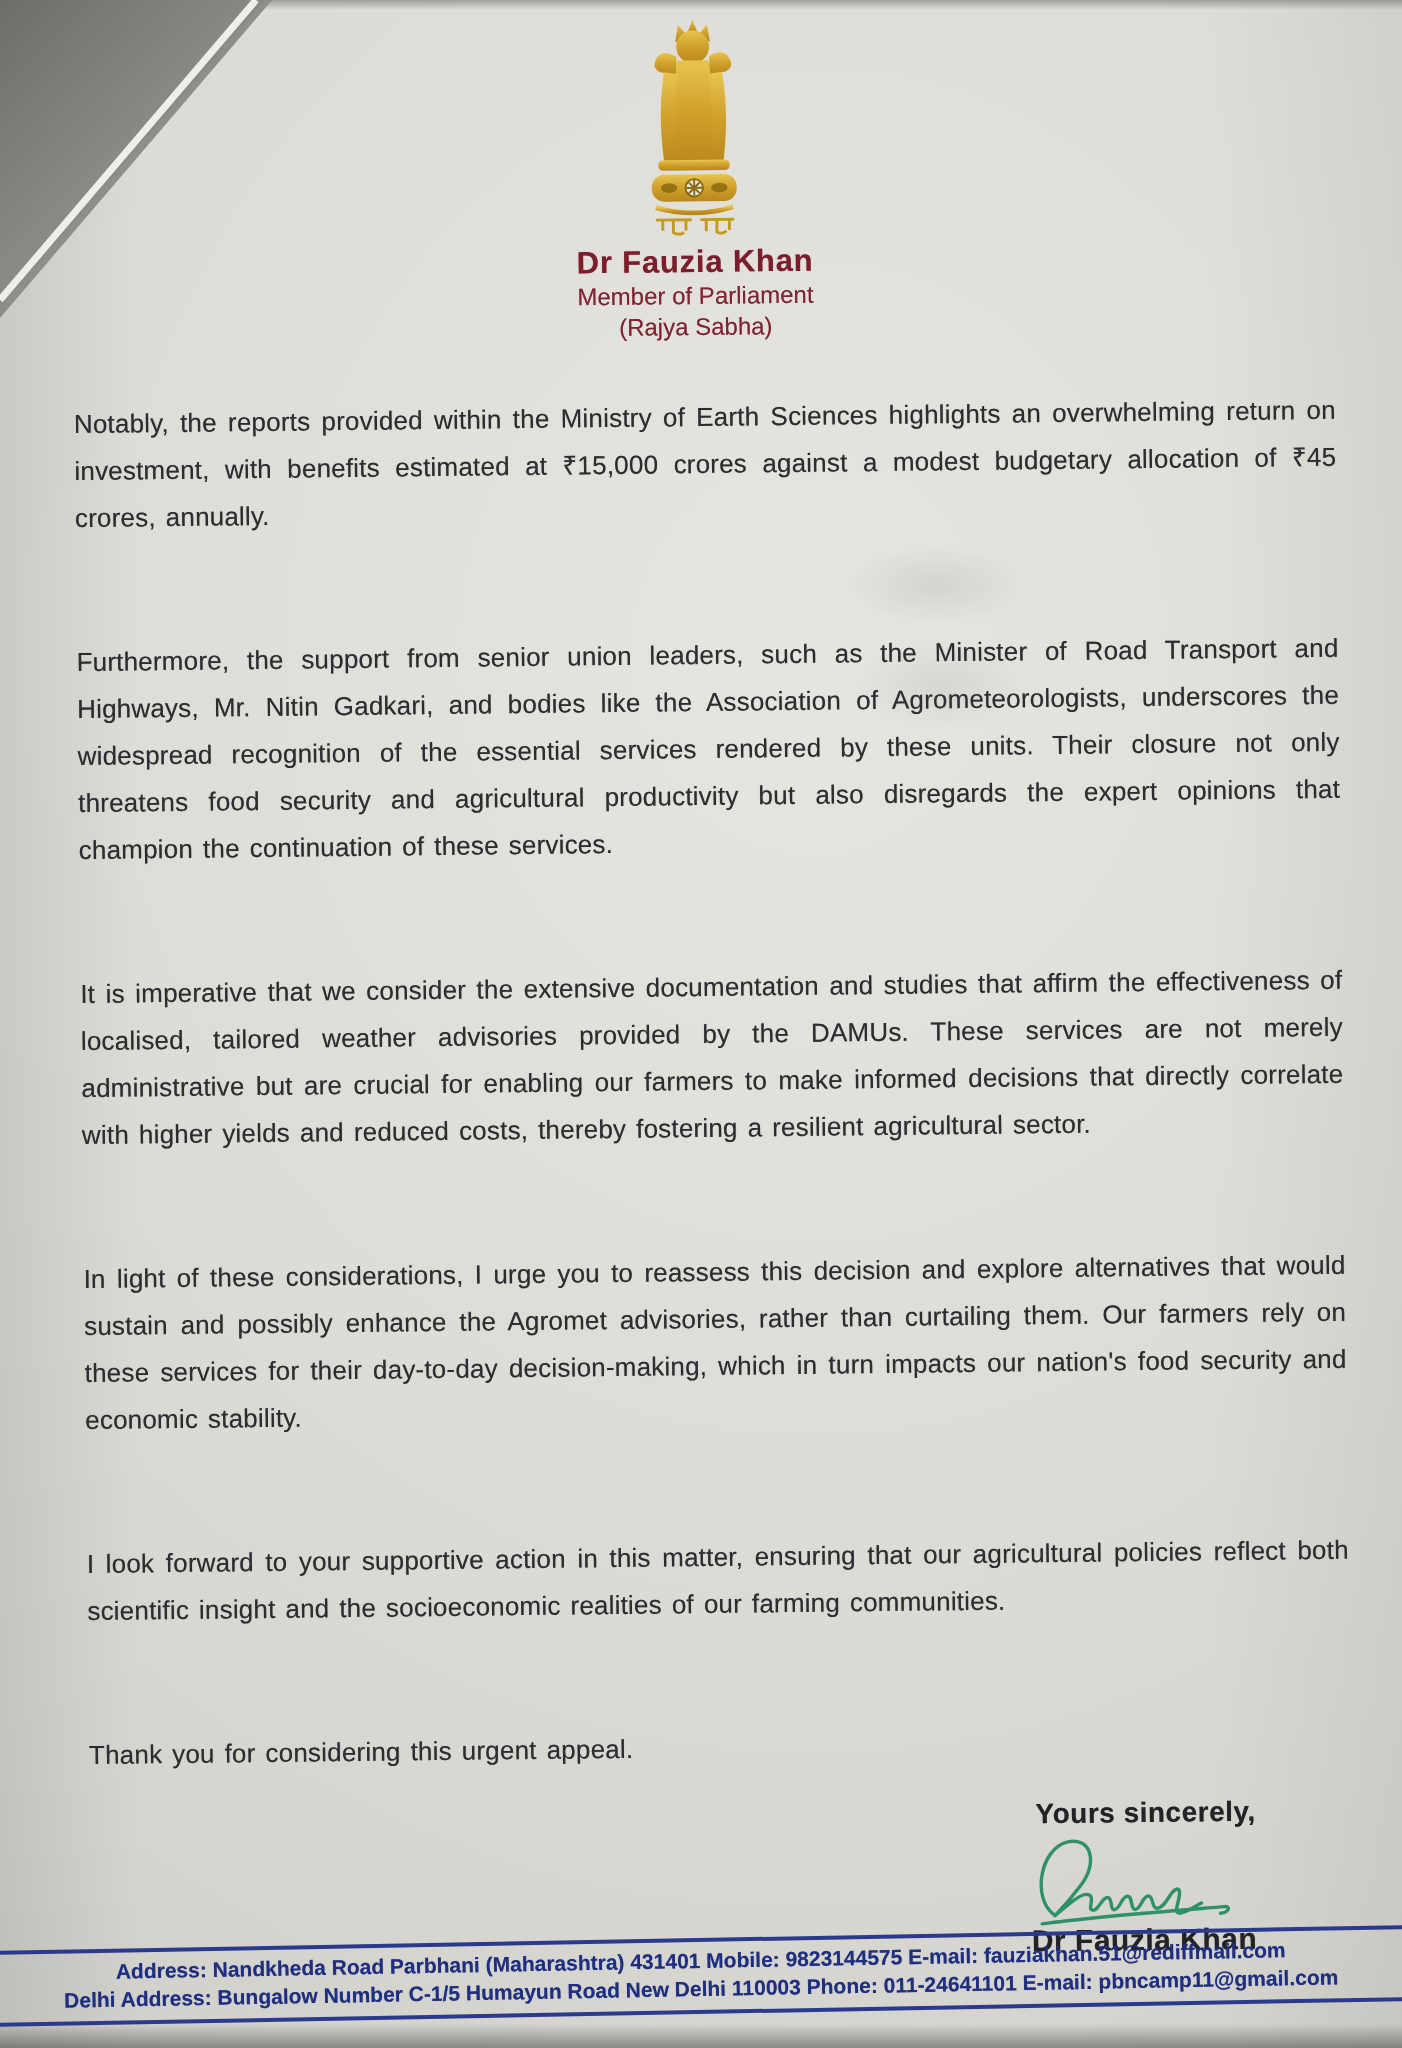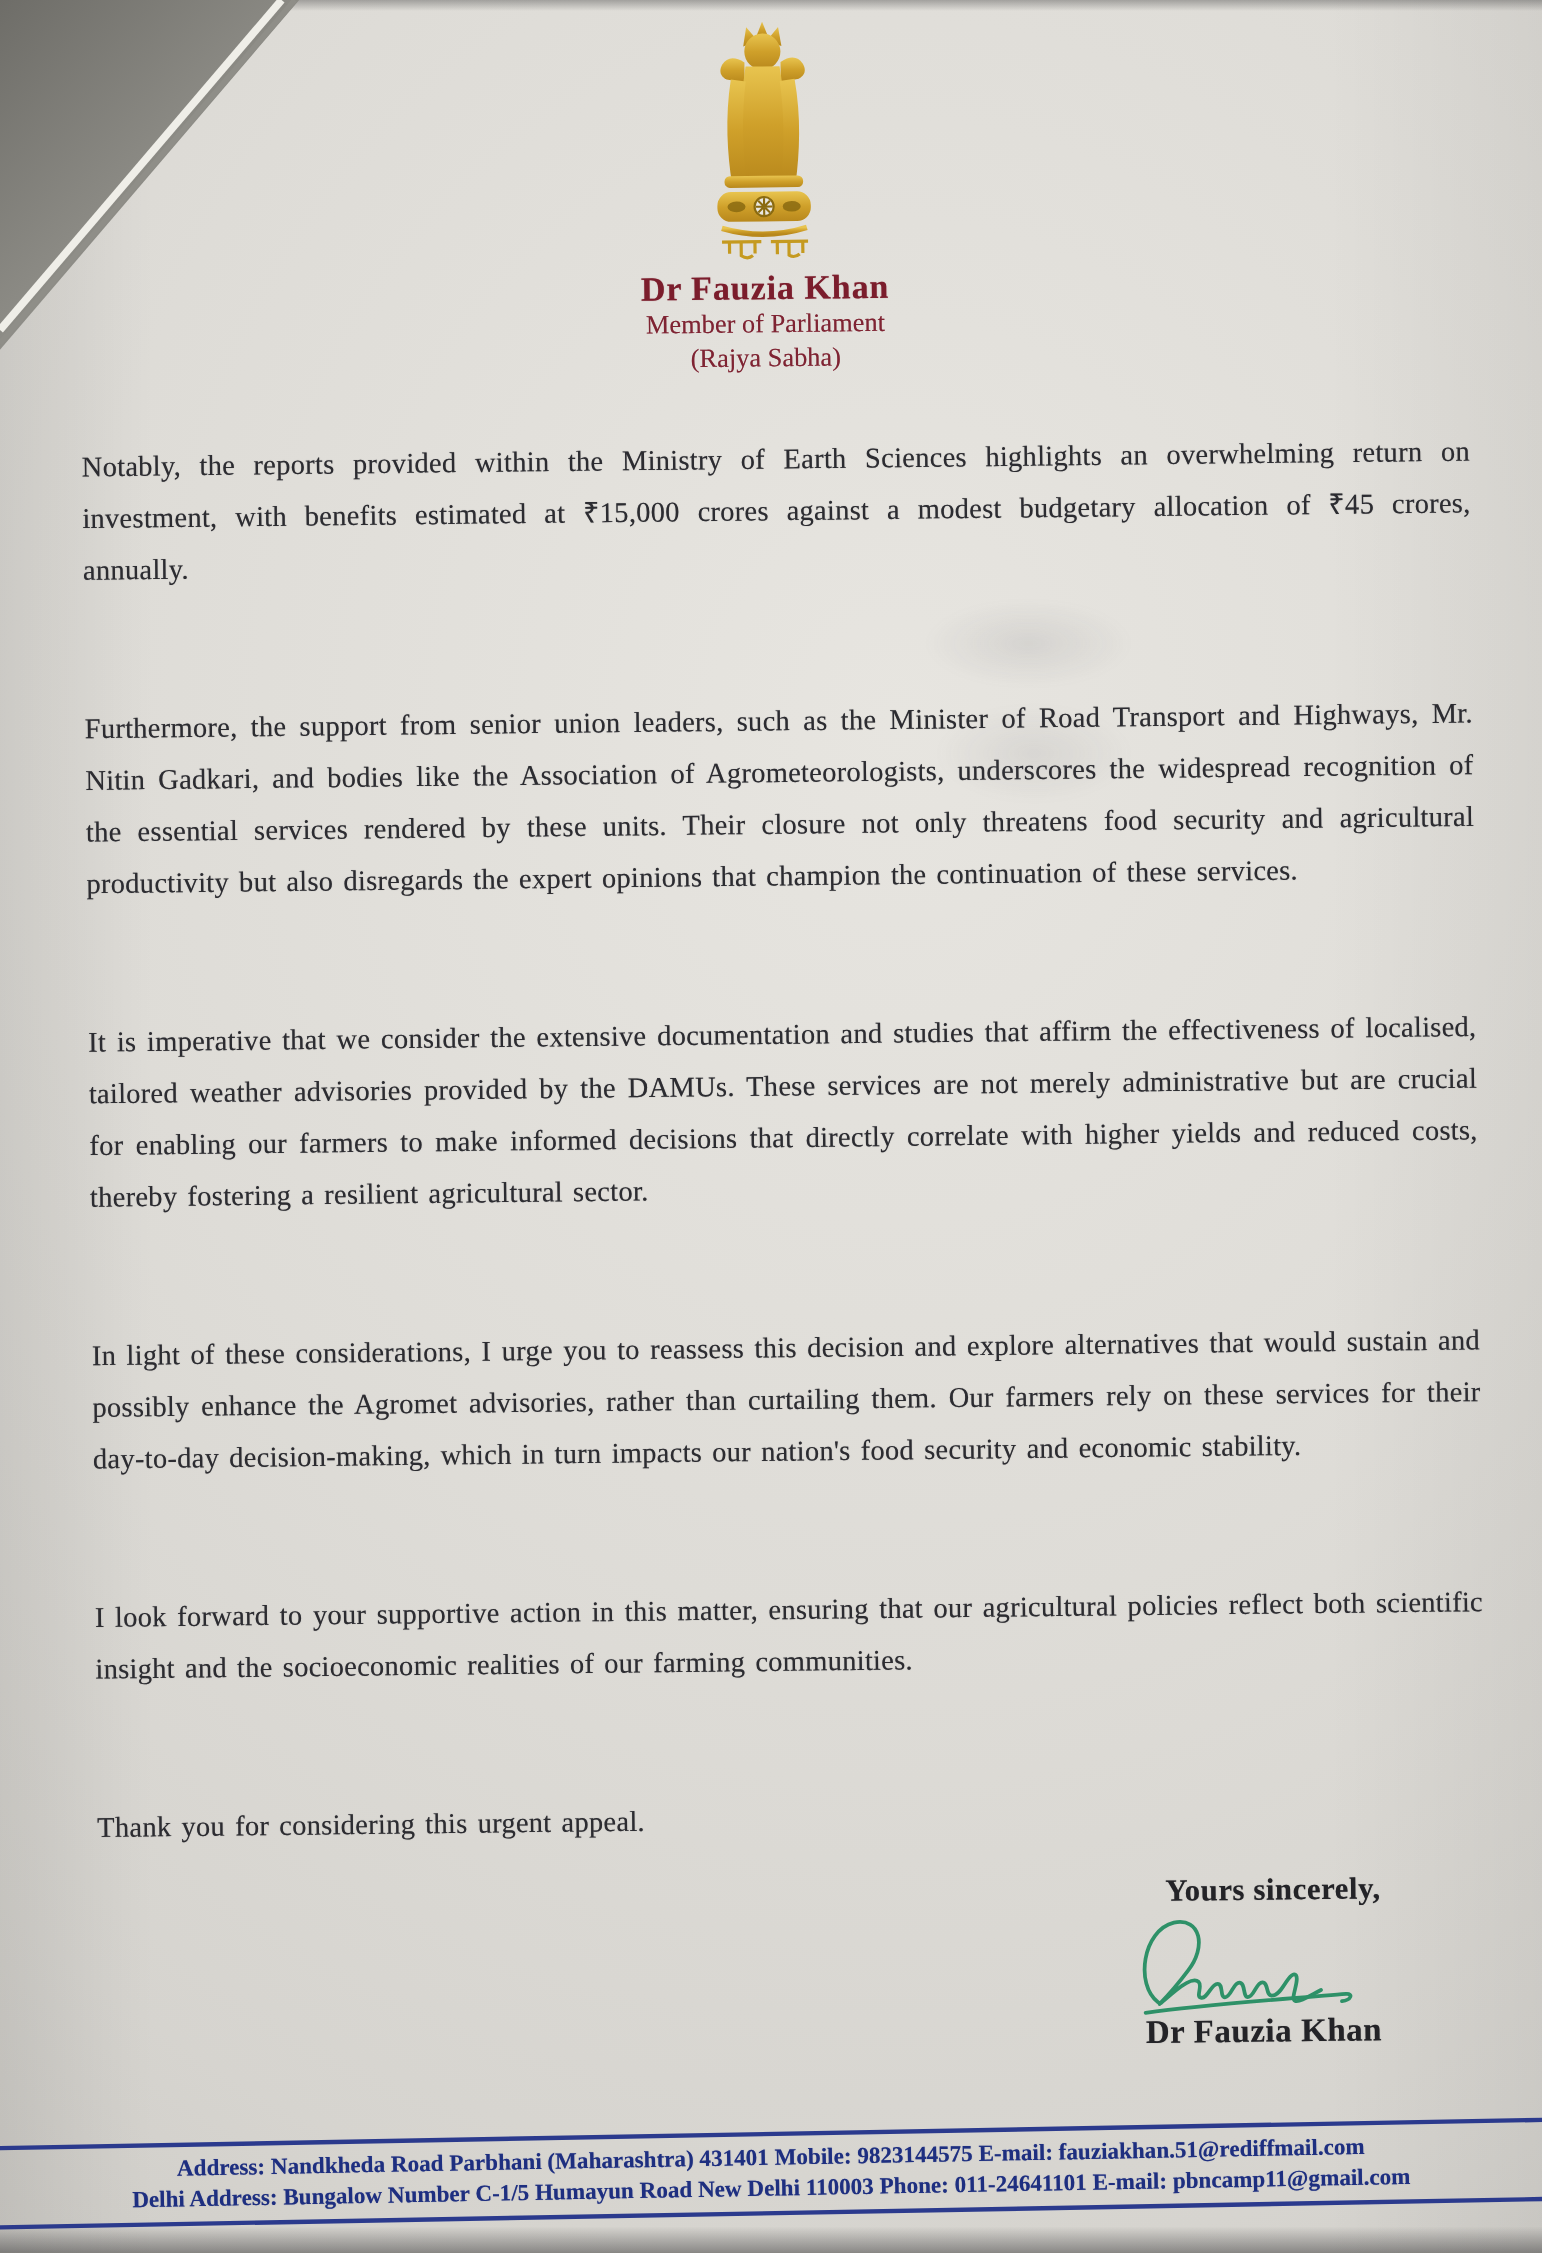--- a/index.html
+++ b/index.html
@@ -1,21 +1,21 @@
 <!DOCTYPE html>
 <html><head>
 <meta charset="utf-8">
 <style>
   html,body{margin:0;padding:0;background:#55544f;}
   .photo{
     position:relative;width:1402px;height:2048px;overflow:hidden;
     background:
       linear-gradient(90deg, rgba(0,0,0,0.08), rgba(0,0,0,0) 10%, rgba(0,0,0,0) 86%, rgba(0,0,0,0.05)),
       radial-gradient(125% 95% at 58% 32%, #e7e5e0 0%, #dedcd7 42%, #d6d4cf 72%, #c9c7c2 100%);
-    font-family:Liberation Serif, serif;
+    font-family:Liberation Sans, sans-serif;
   }
   .top-shade{position:absolute;left:0;right:0;top:0;height:10px;
     background:linear-gradient(180deg, rgba(20,20,22,0.30), transparent);}
   .bottom-shade{position:absolute;left:0;right:0;bottom:0;height:24px;
     background:linear-gradient(0deg, rgba(22,22,25,0.40), transparent);}
   .corner{position:absolute;left:0;top:0;}
   .smudge{position:absolute;filter:blur(3px);pointer-events:none;}
   .s1{left:840px;top:545px;width:190px;height:80px;
     background:radial-gradient(ellipse,rgba(100,100,110,0.12),transparent 70%);}
   .s2{left:850px;top:640px;width:180px;height:90px;

